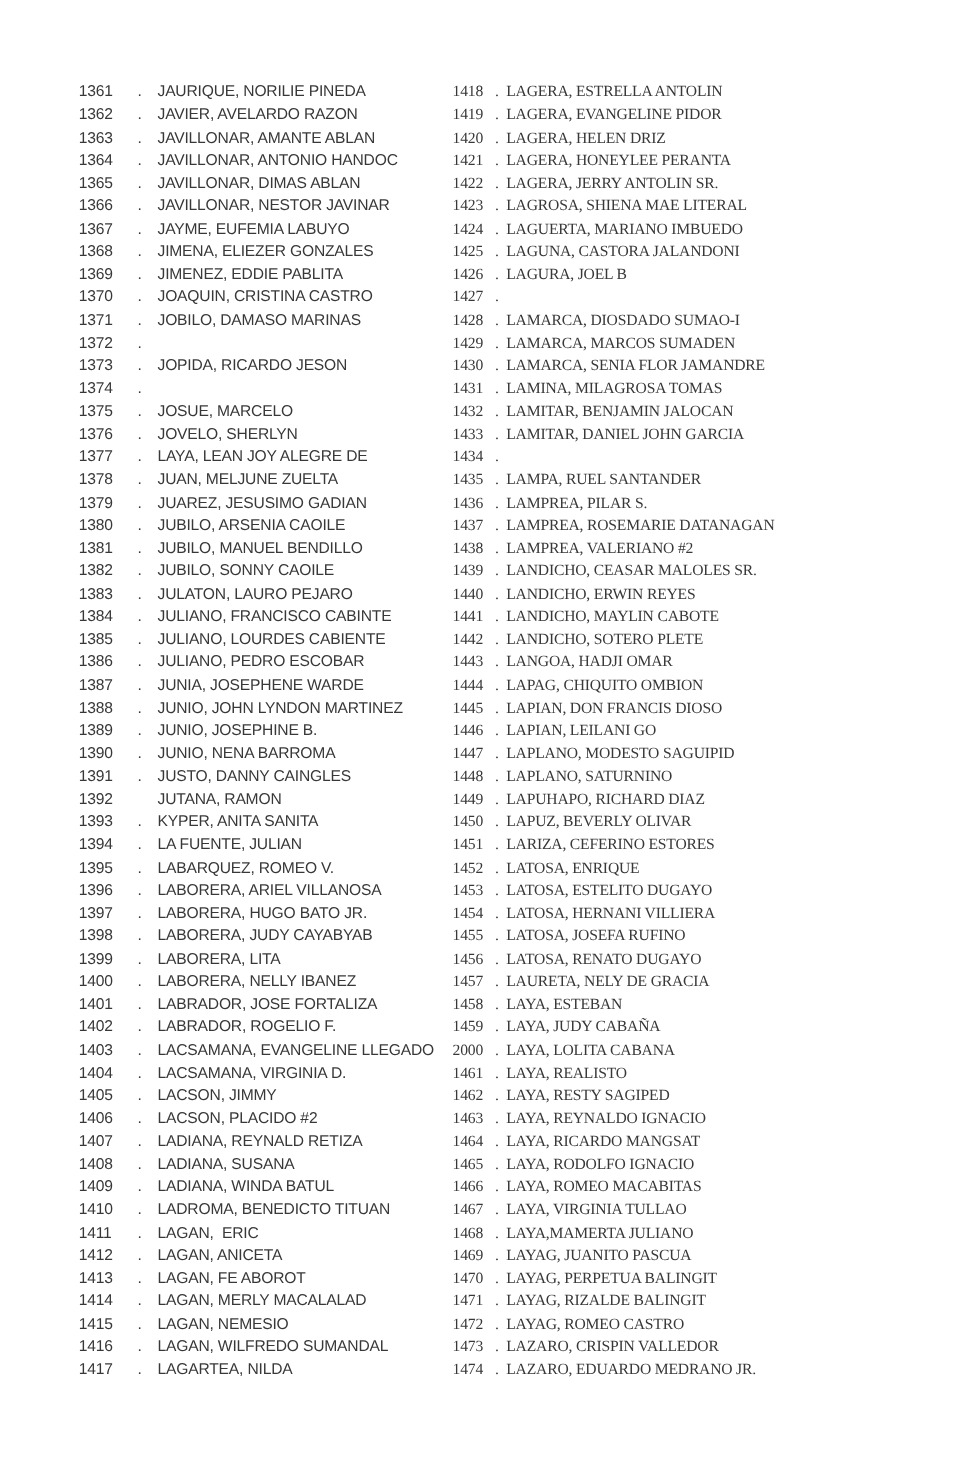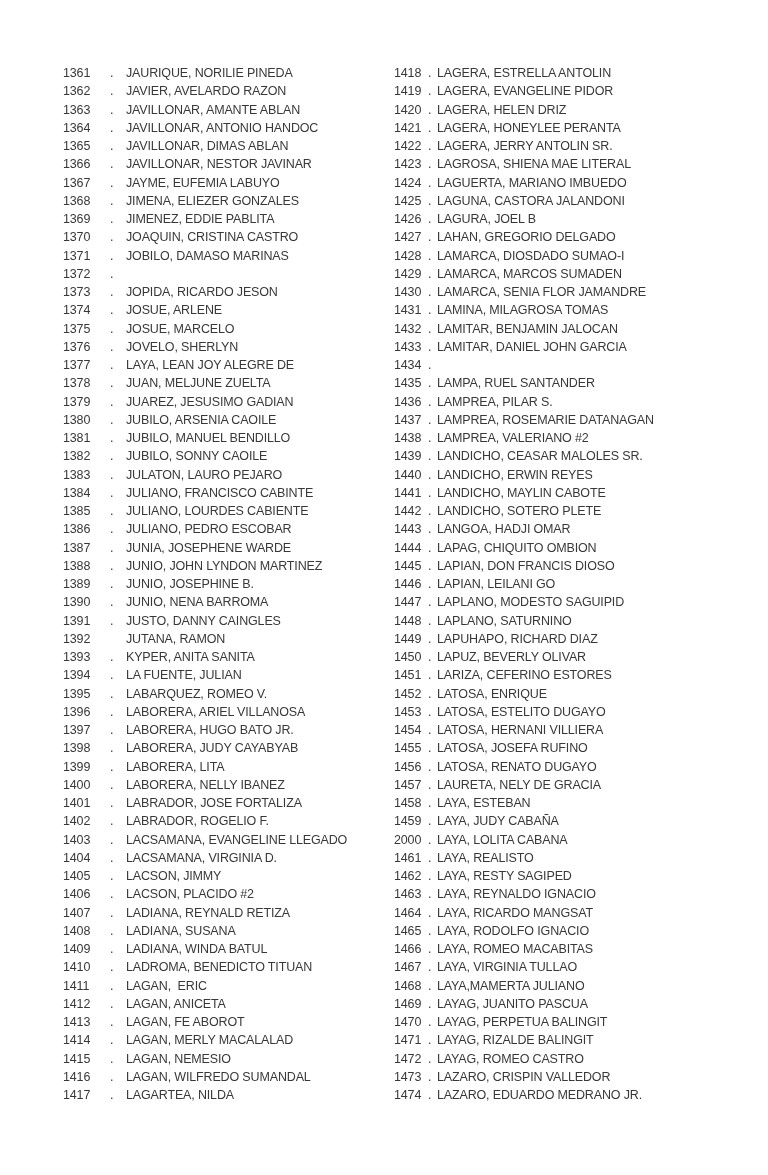--- a/index.html
+++ b/index.html
@@ -14,21 +14,21 @@
     background: var(--page-bg, #ffffff);
     font-family: "Liberation Sans", sans-serif;
     color: var(--text-color, #383838);
     overflow: hidden;
   }
   .column {
     position: absolute;
     top: 64px;
   }
   .column-left  { left: 63px;  width: 305px; }
-  .column-right { left: 394px; width: 370px; }
+  .column-right { left: 362px; width: 370px; font-family: Liberation Serif, serif; }
   .row {
     display: grid;
     height: 18.25px;
     line-height: 18.25px;
     font-size: 12.5px;
     letter-spacing: -0.15px;
     white-space: pre;
   }
   .column-left  .row { grid-template-columns: 47px 16px 1fr; }
   .column-right .row { grid-template-columns: 34px 9px 1fr; }
@@ -48,21 +48,21 @@
       <div class="row"><span class="entry-number">1364</span><span class="entry-separator">.</span><span class="entry-name">JAVILLONAR, ANTONIO HANDOC</span></div>
       <div class="row"><span class="entry-number">1365</span><span class="entry-separator">.</span><span class="entry-name">JAVILLONAR, DIMAS ABLAN</span></div>
       <div class="row"><span class="entry-number">1366</span><span class="entry-separator">.</span><span class="entry-name">JAVILLONAR, NESTOR JAVINAR</span></div>
       <div class="row"><span class="entry-number">1367</span><span class="entry-separator">.</span><span class="entry-name">JAYME, EUFEMIA LABUYO</span></div>
       <div class="row"><span class="entry-number">1368</span><span class="entry-separator">.</span><span class="entry-name">JIMENA, ELIEZER GONZALES</span></div>
       <div class="row"><span class="entry-number">1369</span><span class="entry-separator">.</span><span class="entry-name">JIMENEZ, EDDIE PABLITA</span></div>
       <div class="row"><span class="entry-number">1370</span><span class="entry-separator">.</span><span class="entry-name">JOAQUIN, CRISTINA CASTRO</span></div>
       <div class="row"><span class="entry-number">1371</span><span class="entry-separator">.</span><span class="entry-name">JOBILO, DAMASO MARINAS</span></div>
       <div class="row"><span class="entry-number">1372</span><span class="entry-separator">.</span></div>
       <div class="row"><span class="entry-number">1373</span><span class="entry-separator">.</span><span class="entry-name">JOPIDA, RICARDO JESON</span></div>
-      <div class="row"><span class="entry-number">1374</span><span class="entry-separator">.</span><span class="entry-name">JOSUE, ARLENE</span></div>
+      <div class="row"><span class="entry-number">1374</span><span class="entry-separator">.</span></div>
       <div class="row"><span class="entry-number">1375</span><span class="entry-separator">.</span><span class="entry-name">JOSUE, MARCELO</span></div>
       <div class="row"><span class="entry-number">1376</span><span class="entry-separator">.</span><span class="entry-name">JOVELO, SHERLYN</span></div>
       <div class="row"><span class="entry-number">1377</span><span class="entry-separator">.</span><span class="entry-name">LAYA, LEAN JOY ALEGRE DE</span></div>
       <div class="row"><span class="entry-number">1378</span><span class="entry-separator">.</span><span class="entry-name">JUAN, MELJUNE ZUELTA</span></div>
       <div class="row"><span class="entry-number">1379</span><span class="entry-separator">.</span><span class="entry-name">JUAREZ, JESUSIMO GADIAN</span></div>
       <div class="row"><span class="entry-number">1380</span><span class="entry-separator">.</span><span class="entry-name">JUBILO, ARSENIA CAOILE</span></div>
       <div class="row"><span class="entry-number">1381</span><span class="entry-separator">.</span><span class="entry-name">JUBILO, MANUEL BENDILLO</span></div>
       <div class="row"><span class="entry-number">1382</span><span class="entry-separator">.</span><span class="entry-name">JUBILO, SONNY CAOILE</span></div>
       <div class="row"><span class="entry-number">1383</span><span class="entry-separator">.</span><span class="entry-name">JULATON, LAURO PEJARO</span></div>
       <div class="row"><span class="entry-number">1384</span><span class="entry-separator">.</span><span class="entry-name">JULIANO, FRANCISCO CABINTE</span></div>
@@ -103,21 +103,21 @@
   <div class="column column-right">
       <div class="row"><span class="entry-number">1418</span><span class="entry-separator">.</span><span class="entry-name">LAGERA, ESTRELLA ANTOLIN</span></div>
       <div class="row"><span class="entry-number">1419</span><span class="entry-separator">.</span><span class="entry-name">LAGERA, EVANGELINE PIDOR</span></div>
       <div class="row"><span class="entry-number">1420</span><span class="entry-separator">.</span><span class="entry-name">LAGERA, HELEN DRIZ</span></div>
       <div class="row"><span class="entry-number">1421</span><span class="entry-separator">.</span><span class="entry-name">LAGERA, HONEYLEE PERANTA</span></div>
       <div class="row"><span class="entry-number">1422</span><span class="entry-separator">.</span><span class="entry-name">LAGERA, JERRY ANTOLIN SR.</span></div>
       <div class="row"><span class="entry-number">1423</span><span class="entry-separator">.</span><span class="entry-name">LAGROSA, SHIENA MAE LITERAL</span></div>
       <div class="row"><span class="entry-number">1424</span><span class="entry-separator">.</span><span class="entry-name">LAGUERTA, MARIANO IMBUEDO</span></div>
       <div class="row"><span class="entry-number">1425</span><span class="entry-separator">.</span><span class="entry-name">LAGUNA, CASTORA JALANDONI</span></div>
       <div class="row"><span class="entry-number">1426</span><span class="entry-separator">.</span><span class="entry-name">LAGURA, JOEL B</span></div>
-      <div class="row"><span class="entry-number">1427</span><span class="entry-separator">.</span><span class="entry-name">LAHAN, GREGORIO DELGADO</span></div>
+      <div class="row"><span class="entry-number">1427</span><span class="entry-separator">.</span></div>
       <div class="row"><span class="entry-number">1428</span><span class="entry-separator">.</span><span class="entry-name">LAMARCA, DIOSDADO SUMAO-I</span></div>
       <div class="row"><span class="entry-number">1429</span><span class="entry-separator">.</span><span class="entry-name">LAMARCA, MARCOS SUMADEN</span></div>
       <div class="row"><span class="entry-number">1430</span><span class="entry-separator">.</span><span class="entry-name">LAMARCA, SENIA FLOR JAMANDRE</span></div>
       <div class="row"><span class="entry-number">1431</span><span class="entry-separator">.</span><span class="entry-name">LAMINA, MILAGROSA TOMAS</span></div>
       <div class="row"><span class="entry-number">1432</span><span class="entry-separator">.</span><span class="entry-name">LAMITAR, BENJAMIN JALOCAN</span></div>
       <div class="row"><span class="entry-number">1433</span><span class="entry-separator">.</span><span class="entry-name">LAMITAR, DANIEL JOHN GARCIA</span></div>
       <div class="row"><span class="entry-number">1434</span><span class="entry-separator">.</span></div>
       <div class="row"><span class="entry-number">1435</span><span class="entry-separator">.</span><span class="entry-name">LAMPA, RUEL SANTANDER</span></div>
       <div class="row"><span class="entry-number">1436</span><span class="entry-separator">.</span><span class="entry-name">LAMPREA, PILAR S.</span></div>
       <div class="row"><span class="entry-number">1437</span><span class="entry-separator">.</span><span class="entry-name">LAMPREA, ROSEMARIE DATANAGAN</span></div>

